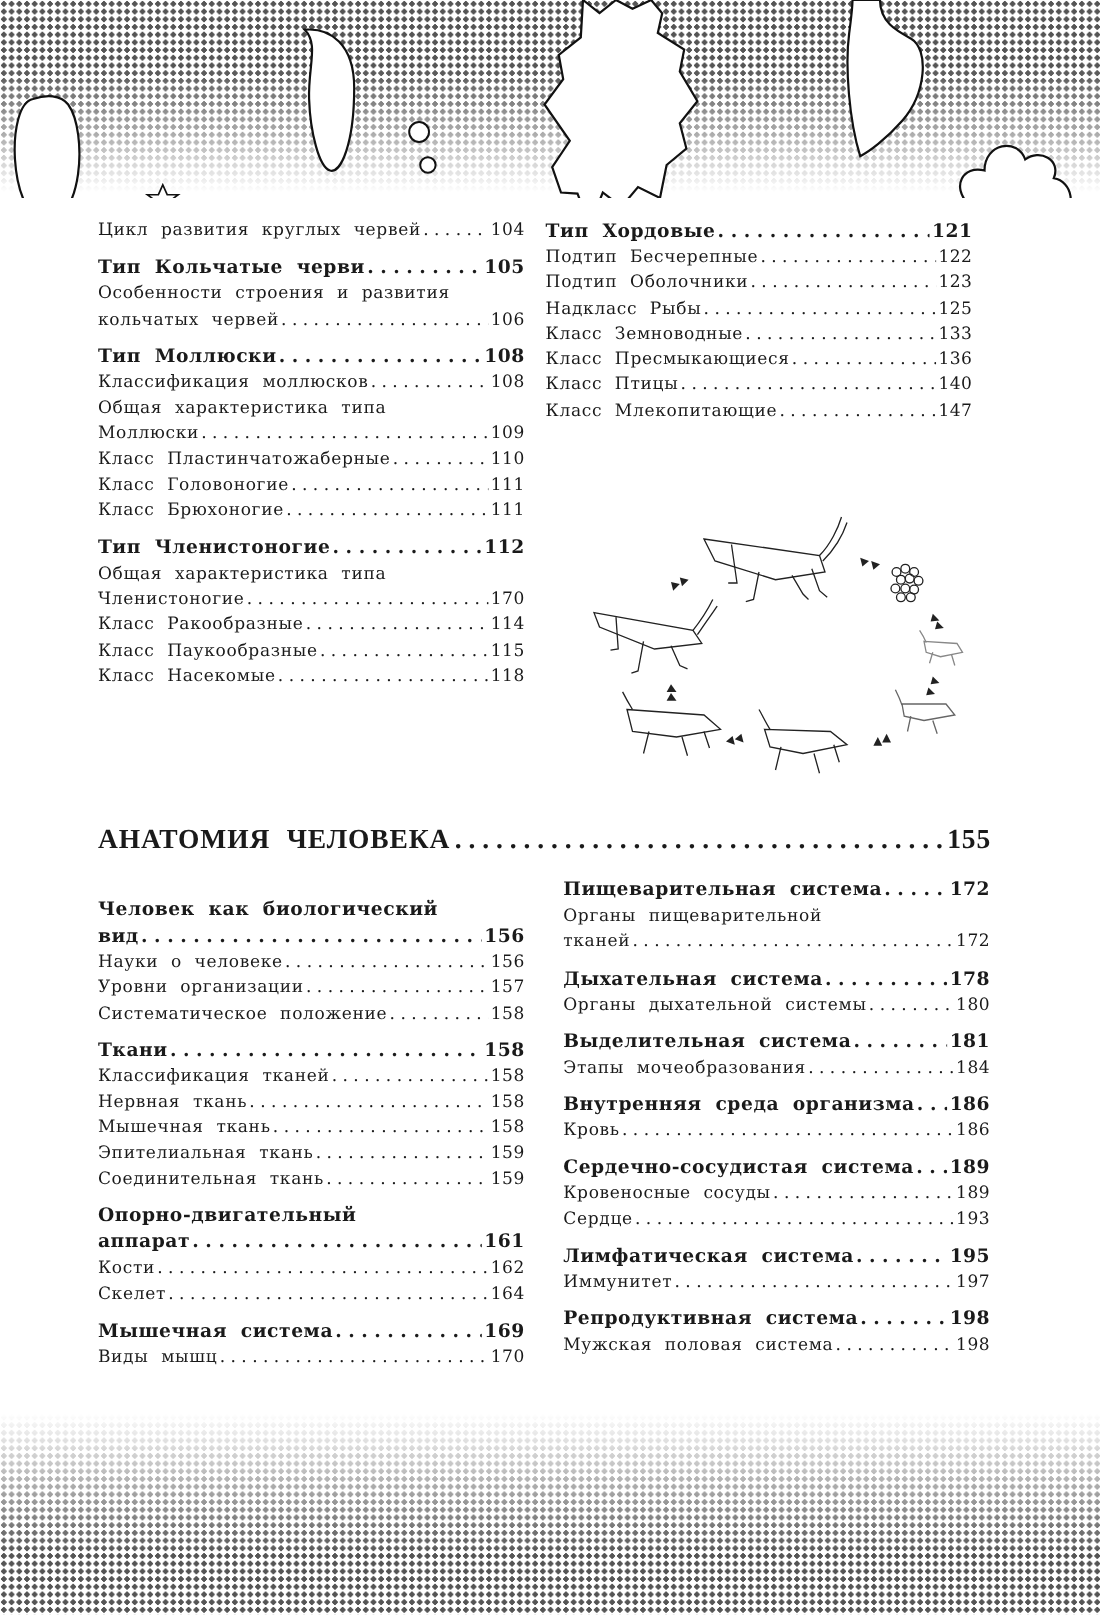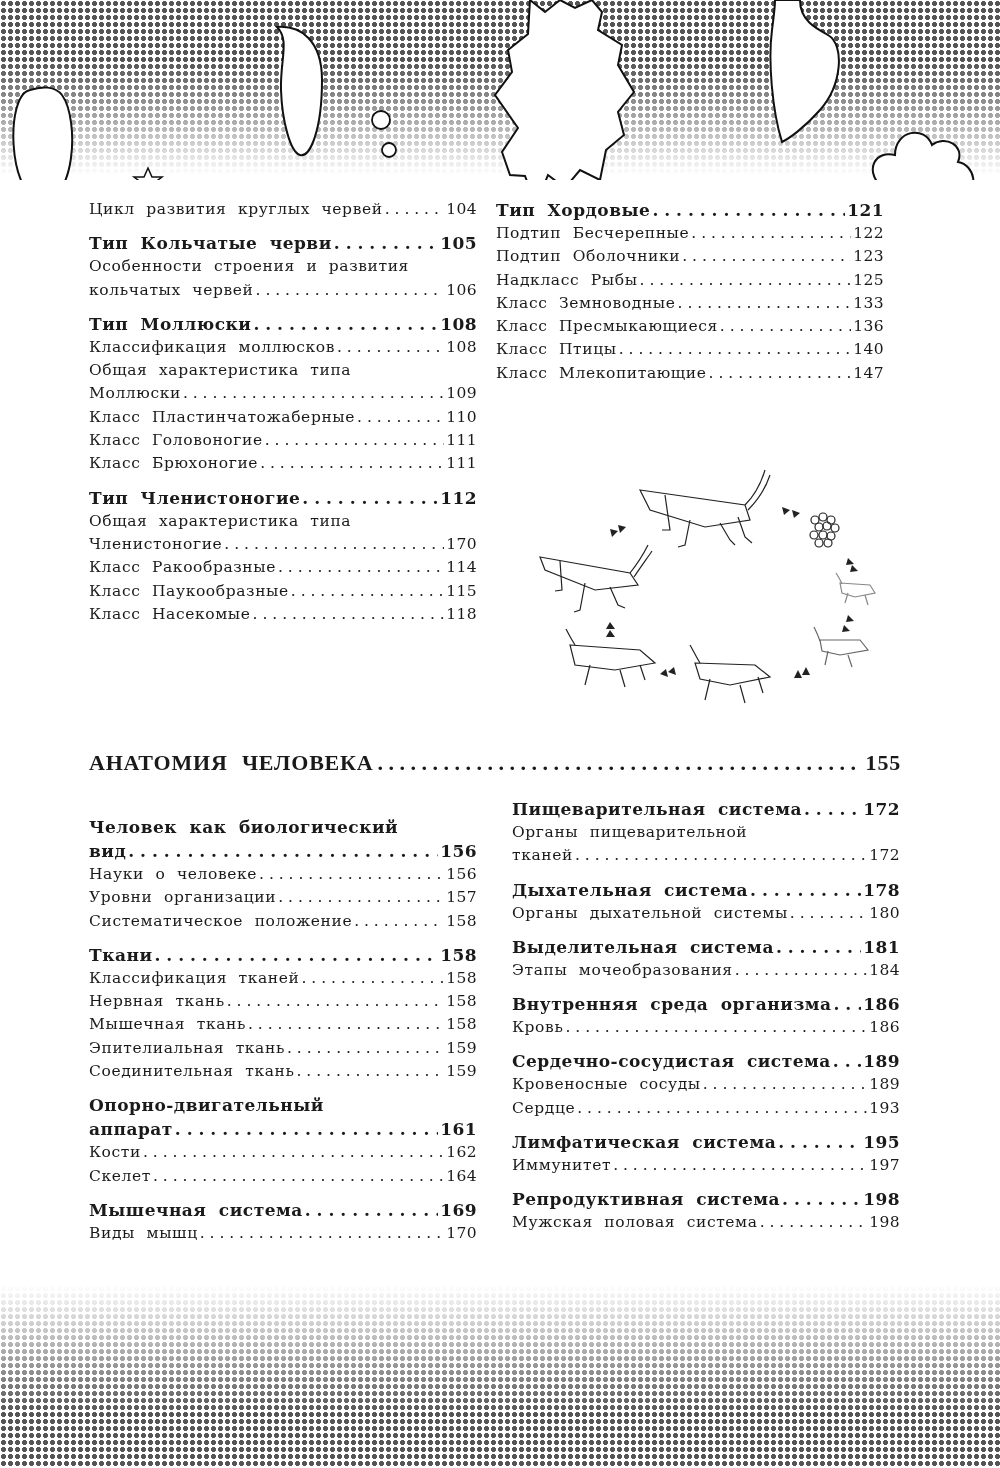--- a/index.html
+++ b/index.html
@@ -40,21 +40,21 @@
   .entry .d::before { content: ". . . . . . . . . . . . . . . . . . . . . . . . . . . . . . . . . . . . . . . . . . . . . . . . . . . . . . . . . . . . . . . . . . . . . . . . . . . . . . . . . . . . . . . . . . . . . . . . . . . . . . . ."; letter-spacing: 0; word-spacing: 0; }
   .entry .p { flex: 0 0 auto; letter-spacing: 0.4px; text-align: center; }
   .wrapline { font-size: 15.5px; line-height: 23.3px; letter-spacing: 0.6px; word-spacing: 6px; white-space: nowrap; }
   .group { margin-bottom: 10px; }
   .head { font-weight: bold; font-size: 17px; line-height: 24px; letter-spacing: 0.5px; }
   .head.wrapline { font-weight: bold; font-size: 17px; line-height: 24px; }
 
   .section-title {
     position: absolute; left: 89px; top: 750px; width: 812px;
     display: flex; align-items: center; white-space: nowrap;
-    font-family: "Liberation Serif", serif; font-weight: bold; font-size: 22px;
+    font-family: "Liberation Serif", serif; font-weight: bold; font-size: 25px;
     letter-spacing: 0.8px; word-spacing: 8px;
   }
   .section-title .d { flex: 1 1 auto; overflow: hidden; margin: 0 4px; }
   .section-title .d::before { content: ". . . . . . . . . . . . . . . . . . . . . . . . . . . . . . . . . . . . . . . . . . . . . . . . . . . . . . . . . . . . . . . . . . . . . . . . . . . . . . . . . . . . . . . . . . . . . . . . . . . . . . . . . . . . . . . . . . . . . ."; letter-spacing: 0; word-spacing: 0; }
 
   .illustration { position: absolute; left: 530px; top: 465px; width: 360px; height: 255px; }
 </style>
 </head>
 <body>
 

